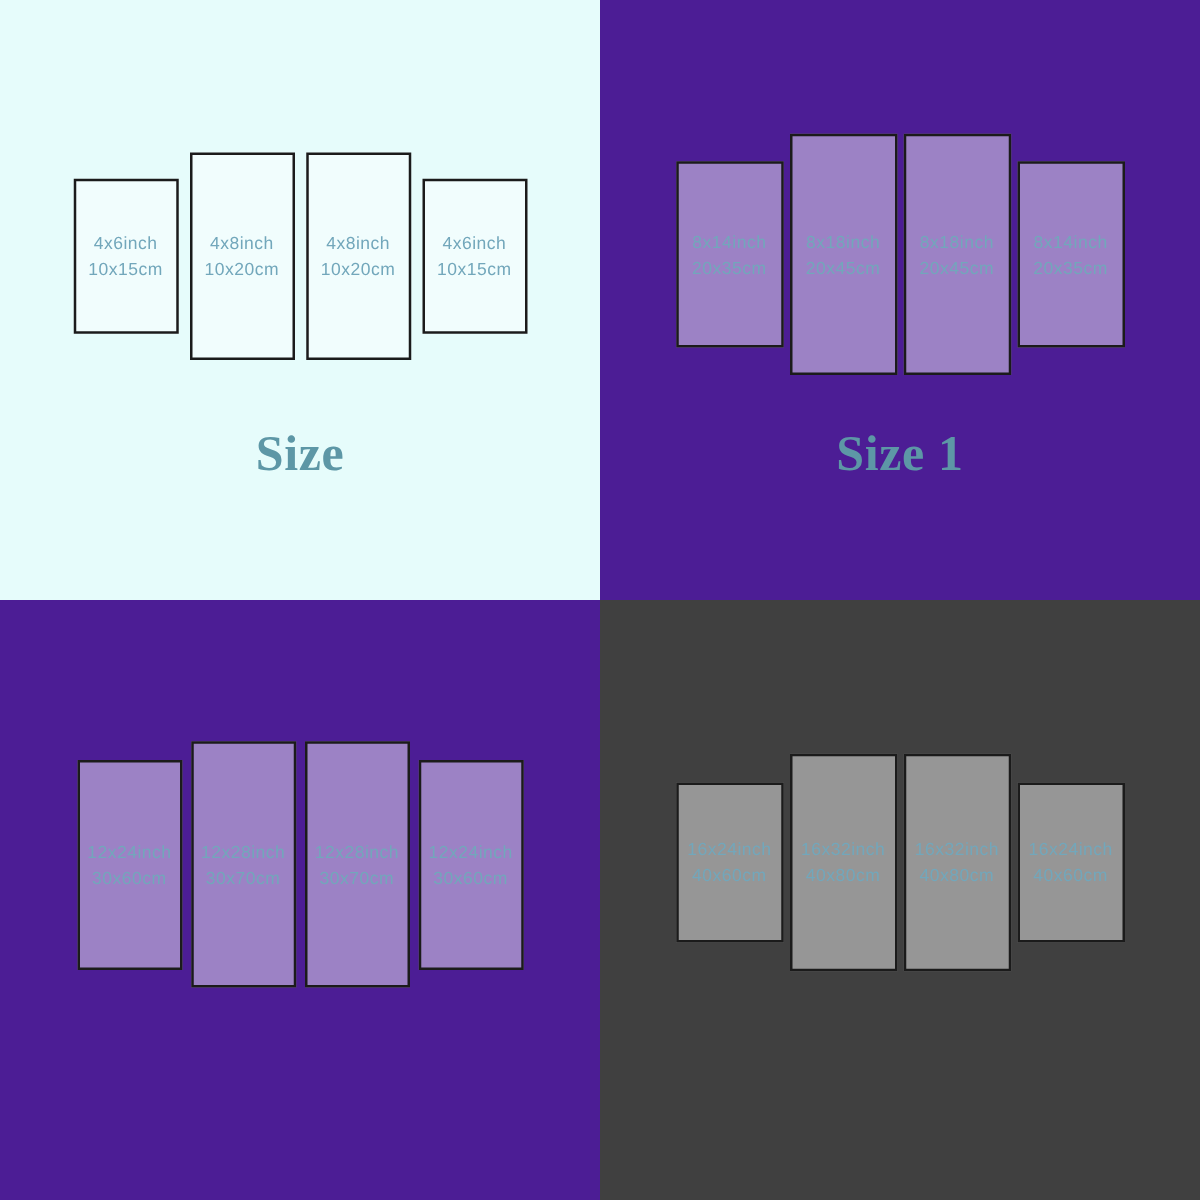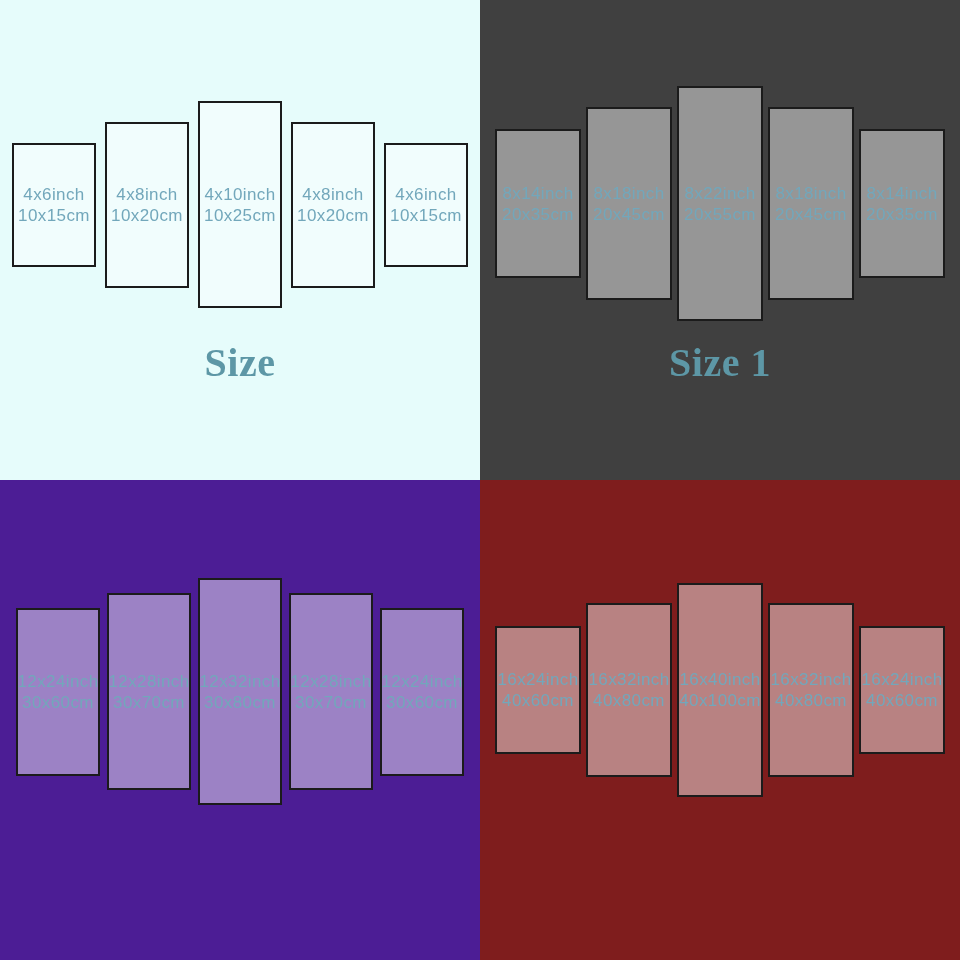--- a/index.html
+++ b/index.html
@@ -31,21 +31,21 @@
     border: 2px solid var(--panel-border, #1b1b1b);
     background: var(--panel-fill, rgba(255,255,255,0.45));
     display: flex; align-items: center; justify-content: center;
     flex: 0 0 auto;
   }
   .panel.s { height: var(--h1); }
   .panel.m { height: var(--h2); }
   .panel.l { height: var(--h3); }
   .panel-label {
     text-align: center;
-    font-size: 17px; line-height: 21px;
+    font-size: 14px; line-height: 21px;
     letter-spacing: 0.4px;
     color: var(--label-text, #72a7bb);
     white-space: nowrap;
   }
   .panel-label span { display: block; }
   .title {
     position: absolute; left: 0; right: 0;
     top: var(--title-top);
     margin: 0;
     text-align: center;
@@ -73,60 +73,48 @@
           <span>4x6inch</span>
           <span>10x15cm</span>
         </div>
       </div>
       <div class="panel m">
         <div class="panel-label">
           <span>4x8inch</span>
           <span>10x20cm</span>
         </div>
       </div>
-      <div class="panel l">
-        <div class="panel-label">
-          <span>4x10inch</span>
-          <span>10x25cm</span>
-        </div>
-      </div>
       <div class="panel m">
         <div class="panel-label">
           <span>4x8inch</span>
           <span>10x20cm</span>
         </div>
       </div>
       <div class="panel s">
         <div class="panel-label">
           <span>4x6inch</span>
           <span>10x15cm</span>
         </div>
       </div>
     </div>
     <h2 class="title">Size</h2>
   </section>
 
-  <section class="quadrant q1" style="background-color: #404040;">
+  <section class="quadrant q1" style="background-color: #4c1d95;">
     <div class="panel-row">
       <div class="panel s">
         <div class="panel-label">
           <span>8x14inch</span>
           <span>20x35cm</span>
         </div>
       </div>
       <div class="panel m">
         <div class="panel-label">
           <span>8x18inch</span>
           <span>20x45cm</span>
-        </div>
-      </div>
-      <div class="panel l">
-        <div class="panel-label">
-          <span>8x22inch</span>
-          <span>20x55cm</span>
         </div>
       </div>
       <div class="panel m">
         <div class="panel-label">
           <span>8x18inch</span>
           <span>20x45cm</span>
         </div>
       </div>
       <div class="panel s">
         <div class="panel-label">
@@ -145,59 +133,47 @@
           <span>12x24inch</span>
           <span>30x60cm</span>
         </div>
       </div>
       <div class="panel m">
         <div class="panel-label">
           <span>12x28inch</span>
           <span>30x70cm</span>
         </div>
       </div>
-      <div class="panel l">
-        <div class="panel-label">
-          <span>12x32inch</span>
-          <span>30x80cm</span>
-        </div>
-      </div>
       <div class="panel m">
         <div class="panel-label">
           <span>12x28inch</span>
           <span>30x70cm</span>
         </div>
       </div>
       <div class="panel s">
         <div class="panel-label">
           <span>12x24inch</span>
           <span>30x60cm</span>
         </div>
       </div>
     </div>
   </section>
 
-  <section class="quadrant q3" style="background-color: #7f1d1d;">
+  <section class="quadrant q3" style="background-color: #404040;">
     <div class="panel-row">
       <div class="panel s">
         <div class="panel-label">
           <span>16x24inch</span>
           <span>40x60cm</span>
         </div>
       </div>
       <div class="panel m">
         <div class="panel-label">
           <span>16x32inch</span>
           <span>40x80cm</span>
-        </div>
-      </div>
-      <div class="panel l">
-        <div class="panel-label">
-          <span>16x40inch</span>
-          <span>40x100cm</span>
         </div>
       </div>
       <div class="panel m">
         <div class="panel-label">
           <span>16x32inch</span>
           <span>40x80cm</span>
         </div>
       </div>
       <div class="panel s">
         <div class="panel-label">

